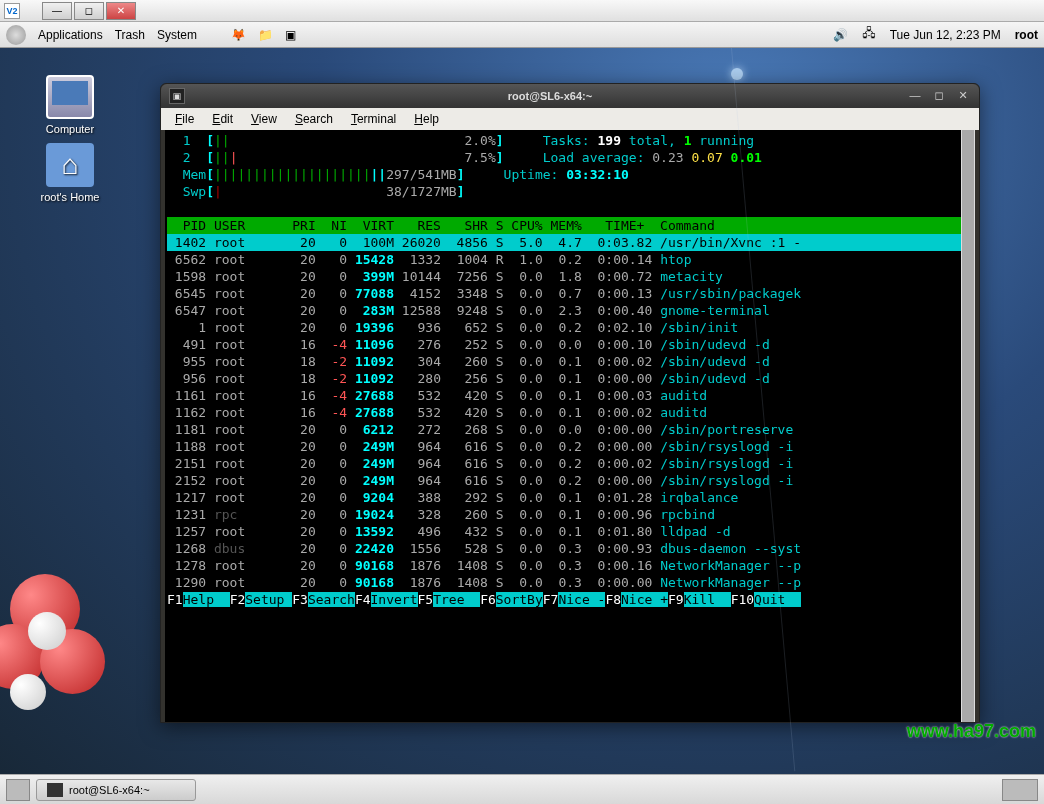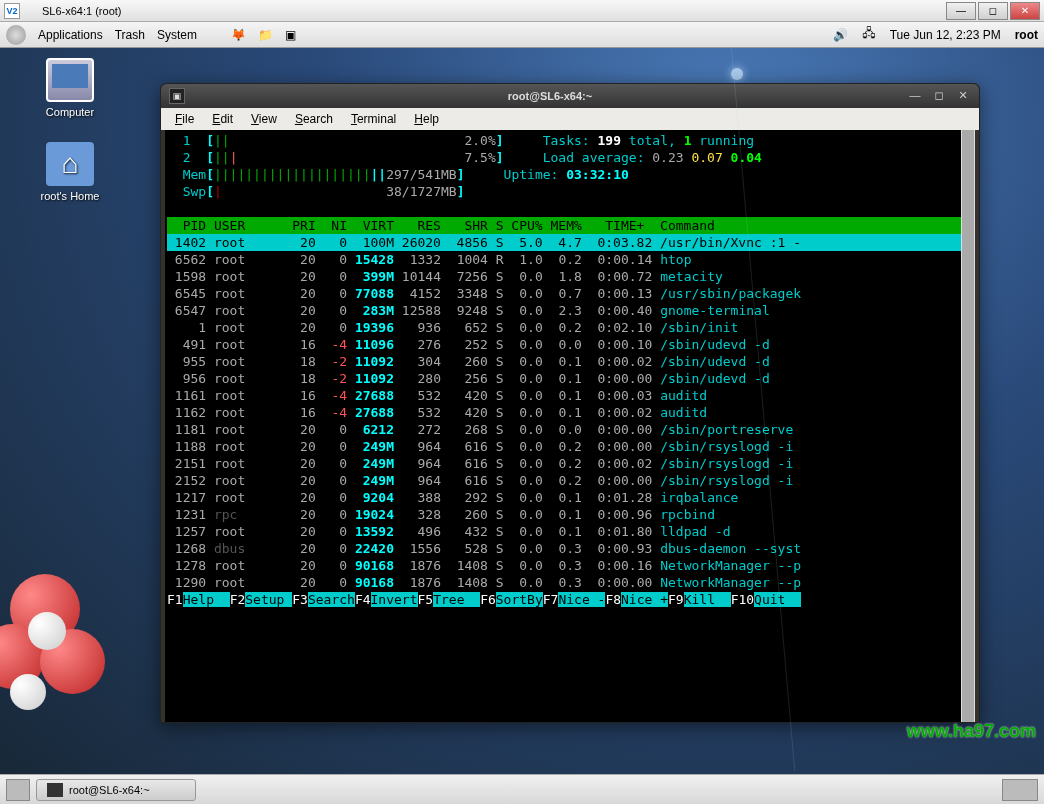--- a/index.html
+++ b/index.html
@@ -17,21 +17,21 @@
 .gnome-panel { height: 26px; background: linear-gradient(#f5f5f5, #dedede); border-bottom: 1px solid #999; display: flex; align-items: center; padding: 12px 6px; font-size: 12px; gap: 12px; }
 .panel-icon { width: 20px; height: 20px; border-radius: 50%; background: radial-gradient(circle, #ddd, #999); display: inline-block; }
 .panel-item { cursor: pointer; }
 .panel-spacer { flex: 1; }
 .panel-right { display: flex; align-items: center; gap: 14px; }
 
 
 .desktop { position: absolute; top: 48px; bottom: 30px; left: 0; right: 0; background: radial-gradient(ellipse at 70% 10%, #4a7ab8 0%, #2a4a7a 40%, #182838 100%); }
 .desktop::before { content: ""; position: absolute; top: 20px; left: 70%; width: 12px; height: 12px; background: #aaccee; border-radius: 50%; box-shadow: 0 0 8px #aaccee; }
 .desktop::after { content: ""; position: absolute; top: 0; left: 70%; width: 1px; height: 100%; background: rgba(180,200,230,0.15); transform: rotate(-5deg); transform-origin: top; }
-.desktop-icons { position: absolute; top: 10px; left: 30px; display: flex; flex-direction: column; gap: 24px; }
+.desktop-icons { position: absolute; top: 27px; left: 30px; display: flex; flex-direction: column; gap: 8px; }
 .dicon { width: 80px; text-align: center; color: #fff; font-size: 11px; text-shadow: 1px 1px 2px #000; cursor: pointer; }
 .dicon-img { width: 48px; height: 44px; margin: 0 auto 4px; }
 .dicon.computer .dicon-img { background: linear-gradient(#ccd, #88a); border: 2px solid #fff; border-radius: 4px; position: relative; }
 .dicon.computer .dicon-img::after { content: ""; position: absolute; top: 4px; left: 4px; right: 4px; bottom: 12px; background: #4a7ab8; }
 .dicon.home .dicon-img { background: #6a9ad8; border-radius: 4px; position: relative; }
 .dicon.home .dicon-img::before { content: "⌂"; position: absolute; top: 50%; left: 50%; transform: translate(-50%,-50%); font-size: 28px; color: #fff; }
 .dicon.trash .dicon-img { background: linear-gradient(#9bc, #589); border-radius: 4px 4px 6px 6px; }
 
 
 .molecule { position: absolute; bottom: 40px; left: -20px; width: 180px; height: 180px; }
@@ -84,21 +84,20 @@
 .task-spacer { flex: 1; }
 .workspace { width: 36px; height: 22px; border: 1px solid #888; background: #bbb; }
 
 .watermark { position: absolute; bottom: 32px; right: 8px; color: #00aa00; font-weight: bold; font-size: 18px; font-family: Arial; text-shadow: 0 0 2px #fff; }
 </style>
 </head>
 <body>
 
 <div class="vnc-titlebar">
   <div class="vnc-icon">V2</div>
-  <div class="vnc-title">SL6-x64:1 (root)</div>
   <div class="vnc-controls">
     <div class="vnc-btn">—</div>
     <div class="vnc-btn">◻</div>
     <div class="vnc-btn close">✕</div>
   </div>
 </div>
 
 <div class="gnome-panel">
   <span class="panel-icon"></span>
   <span class="panel-item">Applications</span>
@@ -153,21 +152,21 @@
       <span class="term-menu"><u>V</u>iew</span>
       <span class="term-menu"><u>S</u>earch</span>
       <span class="term-menu"><u>T</u>erminal</span>
       <span class="term-menu"><u>H</u>elp</span>
     </div>
     <div class="term-body">
       <div class="term-scroll">
           <div class="term-scroll-thumb"></div>
         </div>
       <div class="term-content" id="term-content">  <span class="c-cyan">1  </span><span class="c-cyan-b">[</span><span class="c-green">||</span><span class="c-red-b"></span>                             <span class="c-white"> 2.0%</span><span class="c-cyan-b">]</span>     <span class="c-cyan">Tasks: </span><span class="c-white-b">199</span><span class="c-cyan"> total, </span><span class="c-green-b">1</span><span class="c-cyan"> running</span>
-  <span class="c-cyan">2  </span><span class="c-cyan-b">[</span><span class="c-green">||</span><span class="c-red-b">|</span>                            <span class="c-white"> 7.5%</span><span class="c-cyan-b">]</span>     <span class="c-cyan">Load average: </span><span class="c-white">0.23</span> <span class="c-yellow">0.07</span> <span class="c-green-b">0.04</span>
+  <span class="c-cyan">2  </span><span class="c-cyan-b">[</span><span class="c-green">||</span><span class="c-red-b">|</span>                            <span class="c-white"> 7.5%</span><span class="c-cyan-b">]</span>     <span class="c-cyan">Load average: </span><span class="c-white">0.23</span> <span class="c-yellow">0.07</span> <span class="c-green-b">0.01</span>
   <span class="c-cyan">Mem</span><span class="c-cyan-b">[</span><span class="c-green">||||||||||||||||||||</span><span class="c-cyan-b">||</span><span class="c-white">297/541MB</span><span class="c-cyan-b">]</span>     <span class="c-cyan">Uptime: </span><span class="c-cyan-b">03:32:10</span>
   <span class="c-cyan">Swp</span><span class="c-cyan-b">[</span><span class="c-red">|</span>                     <span class="c-white">38/1727MB</span><span class="c-cyan-b">]</span>
 
 <span class="htop-cols">  PID USER      PRI  NI  VIRT   RES   SHR S CPU% MEM%   TIME+  Command                              </span><span class="htop-row sel"> 1402 root       20   0  100M 26020  4856 S  5.0  4.7  0:03.82 /usr/bin/Xvnc :1 -</span><span class="htop-row"><span class="c-white"> 6562</span> <span class="c-white">root      </span><span class="c-white"> 20</span> <span class="c-white">  0</span> <span class="c-cyan-b">15428</span> <span class="c-white"> 1332</span> <span class="c-white"> 1004</span> <span class="c-white">R</span> <span class="c-white"> 1.0</span> <span class="c-white"> 0.2</span> <span class="c-white"> 0:00.14</span> <span class="c-cyan">htop</span></span><span class="htop-row"><span class="c-white"> 1598</span> <span class="c-white">root      </span><span class="c-white"> 20</span> <span class="c-white">  0</span> <span class="c-cyan-b"> 399M</span> <span class="c-white">10144</span> <span class="c-white"> 7256</span> <span class="c-white">S</span> <span class="c-white"> 0.0</span> <span class="c-white"> 1.8</span> <span class="c-white"> 0:00.72</span> <span class="c-cyan">metacity</span></span><span class="htop-row"><span class="c-white"> 6545</span> <span class="c-white">root      </span><span class="c-white"> 20</span> <span class="c-white">  0</span> <span class="c-cyan-b">77088</span> <span class="c-white"> 4152</span> <span class="c-white"> 3348</span> <span class="c-white">S</span> <span class="c-white"> 0.0</span> <span class="c-white"> 0.7</span> <span class="c-white"> 0:00.13</span> <span class="c-cyan">/usr/sbin/packagek</span></span><span class="htop-row"><span class="c-white"> 6547</span> <span class="c-white">root      </span><span class="c-white"> 20</span> <span class="c-white">  0</span> <span class="c-cyan-b"> 283M</span> <span class="c-white">12588</span> <span class="c-white"> 9248</span> <span class="c-white">S</span> <span class="c-white"> 0.0</span> <span class="c-white"> 2.3</span> <span class="c-white"> 0:00.40</span> <span class="c-cyan">gnome-terminal</span></span><span class="htop-row"><span class="c-white">    1</span> <span class="c-white">root      </span><span class="c-white"> 20</span> <span class="c-white">  0</span> <span class="c-cyan-b">19396</span> <span class="c-white">  936</span> <span class="c-white">  652</span> <span class="c-white">S</span> <span class="c-white"> 0.0</span> <span class="c-white"> 0.2</span> <span class="c-white"> 0:02.10</span> <span class="c-cyan">/sbin/init</span></span><span class="htop-row"><span class="c-white">  491</span> <span class="c-white">root      </span><span class="c-white"> 16</span> <span class="c-red-b"> -4</span> <span class="c-cyan-b">11096</span> <span class="c-white">  276</span> <span class="c-white">  252</span> <span class="c-white">S</span> <span class="c-white"> 0.0</span> <span class="c-white"> 0.0</span> <span class="c-white"> 0:00.10</span> <span class="c-cyan">/sbin/udevd -d</span></span><span class="htop-row"><span class="c-white">  955</span> <span class="c-white">root      </span><span class="c-white"> 18</span> <span class="c-red-b"> -2</span> <span class="c-cyan-b">11092</span> <span class="c-white">  304</span> <span class="c-white">  260</span> <span class="c-white">S</span> <span class="c-white"> 0.0</span> <span class="c-white"> 0.1</span> <span class="c-white"> 0:00.02</span> <span class="c-cyan">/sbin/udevd -d</span></span><span class="htop-row"><span class="c-white">  956</span> <span class="c-white">root      </span><span class="c-white"> 18</span> <span class="c-red-b"> -2</span> <span class="c-cyan-b">11092</span> <span class="c-white">  280</span> <span class="c-white">  256</span> <span class="c-white">S</span> <span class="c-white"> 0.0</span> <span class="c-white"> 0.1</span> <span class="c-white"> 0:00.00</span> <span class="c-cyan">/sbin/udevd -d</span></span><span class="htop-row"><span class="c-white"> 1161</span> <span class="c-white">root      </span><span class="c-white"> 16</span> <span class="c-red-b"> -4</span> <span class="c-cyan-b">27688</span> <span class="c-white">  532</span> <span class="c-white">  420</span> <span class="c-white">S</span> <span class="c-white"> 0.0</span> <span class="c-white"> 0.1</span> <span class="c-white"> 0:00.03</span> <span class="c-cyan">auditd</span></span><span class="htop-row"><span class="c-white"> 1162</span> <span class="c-white">root      </span><span class="c-white"> 16</span> <span class="c-red-b"> -4</span> <span class="c-cyan-b">27688</span> <span class="c-white">  532</span> <span class="c-white">  420</span> <span class="c-white">S</span> <span class="c-white"> 0.0</span> <span class="c-white"> 0.1</span> <span class="c-white"> 0:00.02</span> <span class="c-cyan">auditd</span></span><span class="htop-row"><span class="c-white"> 1181</span> <span class="c-white">root      </span><span class="c-white"> 20</span> <span class="c-white">  0</span> <span class="c-cyan-b"> 6212</span> <span class="c-white">  272</span> <span class="c-white">  268</span> <span class="c-white">S</span> <span class="c-white"> 0.0</span> <span class="c-white"> 0.0</span> <span class="c-white"> 0:00.00</span> <span class="c-cyan">/sbin/portreserve</span></span><span class="htop-row"><span class="c-white"> 1188</span> <span class="c-white">root      </span><span class="c-white"> 20</span> <span class="c-white">  0</span> <span class="c-cyan-b"> 249M</span> <span class="c-white">  964</span> <span class="c-white">  616</span> <span class="c-white">S</span> <span class="c-white"> 0.0</span> <span class="c-white"> 0.2</span> <span class="c-white"> 0:00.00</span> <span class="c-cyan">/sbin/rsyslogd -i</span></span><span class="htop-row"><span class="c-white"> 2151</span> <span class="c-white">root      </span><span class="c-white"> 20</span> <span class="c-white">  0</span> <span class="c-cyan-b"> 249M</span> <span class="c-white">  964</span> <span class="c-white">  616</span> <span class="c-white">S</span> <span class="c-white"> 0.0</span> <span class="c-white"> 0.2</span> <span class="c-white"> 0:00.02</span> <span class="c-cyan">/sbin/rsyslogd -i</span></span><span class="htop-row"><span class="c-white"> 2152</span> <span class="c-white">root      </span><span class="c-white"> 20</span> <span class="c-white">  0</span> <span class="c-cyan-b"> 249M</span> <span class="c-white">  964</span> <span class="c-white">  616</span> <span class="c-white">S</span> <span class="c-white"> 0.0</span> <span class="c-white"> 0.2</span> <span class="c-white"> 0:00.00</span> <span class="c-cyan">/sbin/rsyslogd -i</span></span><span class="htop-row"><span class="c-white"> 1217</span> <span class="c-white">root      </span><span class="c-white"> 20</span> <span class="c-white">  0</span> <span class="c-cyan-b"> 9204</span> <span class="c-white">  388</span> <span class="c-white">  292</span> <span class="c-white">S</span> <span class="c-white"> 0.0</span> <span class="c-white"> 0.1</span> <span class="c-white"> 0:01.28</span> <span class="c-cyan">irqbalance</span></span><span class="htop-row"><span class="c-white"> 1231</span> <span class="c-dim">rpc       </span><span class="c-white"> 20</span> <span class="c-white">  0</span> <span class="c-cyan-b">19024</span> <span class="c-white">  328</span> <span class="c-white">  260</span> <span class="c-white">S</span> <span class="c-white"> 0.0</span> <span class="c-white"> 0.1</span> <span class="c-white"> 0:00.96</span> <span class="c-cyan">rpcbind</span></span><span class="htop-row"><span class="c-white"> 1257</span> <span class="c-white">root      </span><span class="c-white"> 20</span> <span class="c-white">  0</span> <span class="c-cyan-b">13592</span> <span class="c-white">  496</span> <span class="c-white">  432</span> <span class="c-white">S</span> <span class="c-white"> 0.0</span> <span class="c-white"> 0.1</span> <span class="c-white"> 0:01.80</span> <span class="c-cyan">lldpad -d</span></span><span class="htop-row"><span class="c-white"> 1268</span> <span class="c-dim">dbus      </span><span class="c-white"> 20</span> <span class="c-white">  0</span> <span class="c-cyan-b">22420</span> <span class="c-white"> 1556</span> <span class="c-white">  528</span> <span class="c-white">S</span> <span class="c-white"> 0.0</span> <span class="c-white"> 0.3</span> <span class="c-white"> 0:00.93</span> <span class="c-cyan">dbus-daemon --syst</span></span><span class="htop-row"><span class="c-white"> 1278</span> <span class="c-white">root      </span><span class="c-white"> 20</span> <span class="c-white">  0</span> <span class="c-cyan-b">90168</span> <span class="c-white"> 1876</span> <span class="c-white"> 1408</span> <span class="c-white">S</span> <span class="c-white"> 0.0</span> <span class="c-white"> 0.3</span> <span class="c-white"> 0:00.16</span> <span class="c-cyan">NetworkManager --p</span></span><span class="htop-row"><span class="c-white"> 1290</span> <span class="c-white">root      </span><span class="c-white"> 20</span> <span class="c-white">  0</span> <span class="c-cyan-b">90168</span> <span class="c-white"> 1876</span> <span class="c-white"> 1408</span> <span class="c-white">S</span> <span class="c-white"> 0.0</span> <span class="c-white"> 0.3</span> <span class="c-white"> 0:00.00</span> <span class="c-cyan">NetworkManager --p</span></span><span class="fnkeys"><span class="fn-num">F1</span><span class="fn-lbl">Help  </span><span class="fn-num">F2</span><span class="fn-lbl">Setup </span><span class="fn-num">F3</span><span class="fn-lbl">Search</span><span class="fn-num">F4</span><span class="fn-lbl">Invert</span><span class="fn-num">F5</span><span class="fn-lbl">Tree  </span><span class="fn-num">F6</span><span class="fn-lbl">SortBy</span><span class="fn-num">F7</span><span class="fn-lbl">Nice -</span><span class="fn-num">F8</span><span class="fn-lbl">Nice +</span><span class="fn-num">F9</span><span class="fn-lbl">Kill  </span><span class="fn-num">F10</span><span class="fn-lbl">Quit  </span></span></div>
     </div>
   </div>
 
   <div class="watermark">www.ha97.com</div>
 </div>
 

